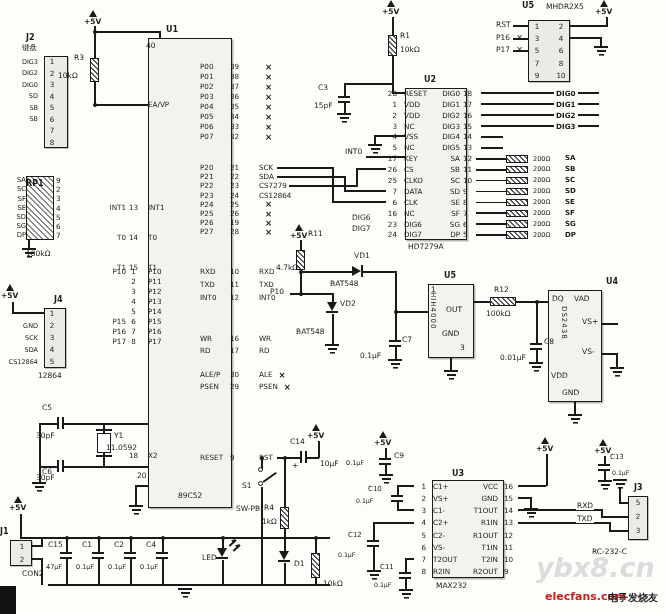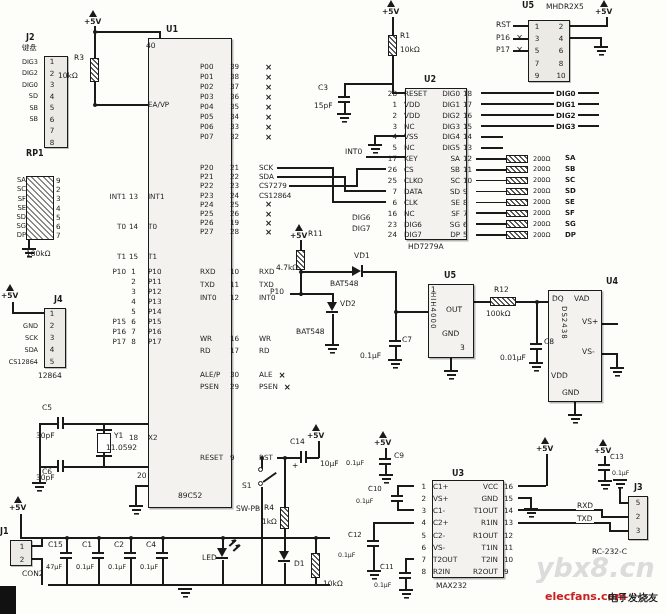--- a/index.html
+++ b/index.html
@@ -27,21 +27,21 @@
     linear-gradient(#1a1a1a,#1a1a1a) 50% 4px/9px 2px no-repeat,
     linear-gradient(#1a1a1a,#1a1a1a) 50% 8px/5px 1.6px no-repeat}
   .vcc{position:absolute;z-index:4;font-size:7.5px;font-weight:bold;text-align:center;line-height:1}
   .vcc .varr{display:block;margin:0 auto 1px;width:0;height:0;border-left:4px solid transparent;border-right:4px solid transparent;border-bottom:7px solid #1a1a1a}
   .lbl{position:absolute;z-index:3;font-size:7.5px;white-space:nowrap;line-height:1}
   .ref{position:absolute;z-index:3;font-size:8px;font-weight:bold;white-space:nowrap;line-height:1}
   .f6{font-size:6.2px}.f65{font-size:6.5px}.f7{font-size:7px}.b{font-weight:normal}
   .vtext{writing-mode:vertical-rl;font-size:7px;letter-spacing:1px}
   .pin-group{position:absolute;z-index:3;font-size:7.2px;line-height:1}
   .prow{display:flex;align-items:center;height:var(--rh,10px);white-space:nowrap}
-  .spread .prow{align-items:center;padding-top:1px}
+  .spread .prow{align-items:flex-end;padding-top:1px}
   .pname,.pnum,.ext{display:inline-block}
   .gL .ext{width:32px;text-align:right}
   .gL .pnum{width:15px;text-align:center}
   .gL .pname{padding-left:7px}
   .gR .pname{width:34px;padding-left:4px}
   .gR .pnum{width:15px}
   .gR .ext{margin-left:14px}
   .gR .ncx{display:inline-block;margin-left:6px;font-weight:bold;font-size:8.5px;line-height:0}
   .gL2 .pnum{width:16px;text-align:right;padding-right:4px}
   .gL2 .pname{padding-left:3px}
@@ -536,21 +536,21 @@
         <span class="jgap"></span>
         <span class="pnum">7</span>
       </div>
       <div class="prow">
         <span class="ext"></span>
         <span class="jgap"></span>
         <span class="pnum">8</span>
       </div>
     </div>
 
-  <div class="ref" style="left:26px;top:150px">RP1</div>
+  <div class="ref" style="left:26px;top:180px">RP1</div>
   <div class="rnet" style="left:26px;top:176px;width:28px;height:64px"></div>
   <div class="pin-group gRp" style="left:2px;top:176px;--rh:9.2px">
 
   <div class="prow">
         <span class="ext" style="width:24px;text-align:right;font-size:6.8px">SA</span>
         <span style="display:inline-block;width:30px"></span>
         <span class="pnum" style="width:12px">9</span>
       </div>
       <div class="prow">
         <span class="ext" style="width:24px;text-align:right;font-size:6.8px">SC</span>

